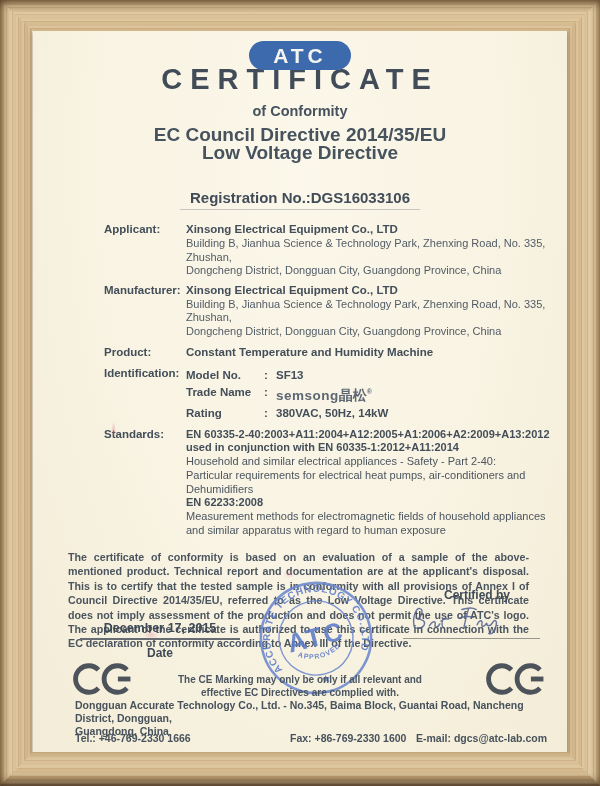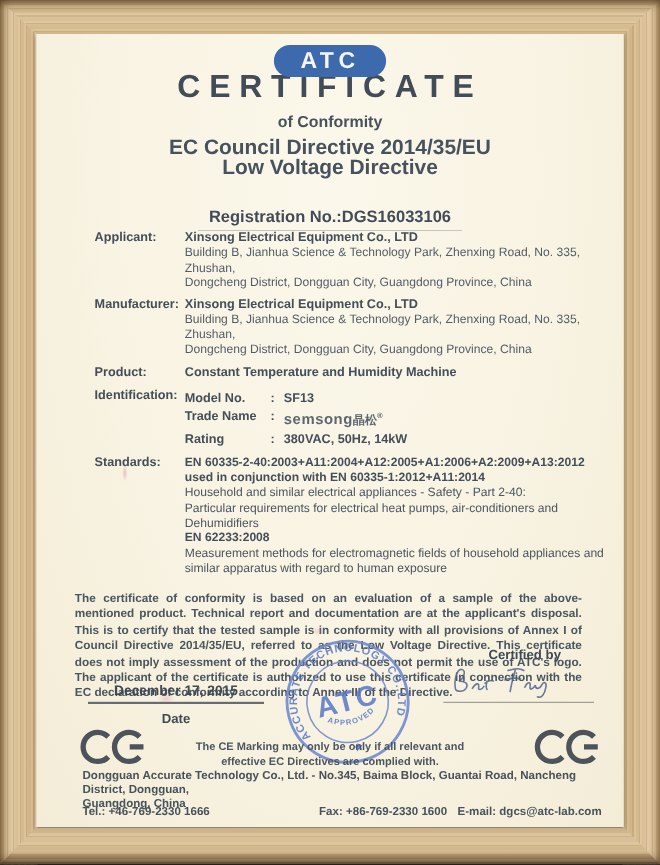--- a/index.html
+++ b/index.html
@@ -37,33 +37,33 @@
   .hdr{text-align:center;padding-top:11px;}
   .atc-pill{position:relative;z-index:2;display:inline-block;width:102px;height:29px;line-height:29px;
     border-radius:15px;background:#3d69ad;color:#f5f4ee;font-weight:bold;font-size:21px;letter-spacing:4px;}
   .cert-title{position:relative;z-index:1;margin-top:-7px;font-size:29px;font-weight:bold;
     letter-spacing:8px;color:#414c58;}
   .hdr-sub{margin-top:7px;font-size:14.5px;font-weight:bold;color:#46525e;}
   .hdr-dir{margin-top:7px;font-size:19px;font-weight:bold;color:#46525e;line-height:18px;}
   .reg{margin-top:15px;font-size:15px;font-weight:bold;color:#414c58;}
   .reg span{display:inline-block;border-bottom:1px solid rgba(120,125,135,.4);padding:0 10px 3px;margin-top:12px;}
   
-  .rows{padding-left:53px;padding-right:14px;font-size:11.5px;}
+  .rows{margin-top:13px;padding-left:71px;padding-right:14px;font-size:11.5px;}
   .row{display:flex;align-items:flex-start;}
   .row .lbl{flex:0 0 82px;font-weight:bold;}
   .row .val{flex:1;}
   .b{font-weight:bold;}
   .addr{font-weight:normal;font-size:11px;line-height:13.5px;color:#525c66;margin-top:2px;}
   .mb6{margin-bottom:6px}.mb8{margin-bottom:8px}.mb9{margin-bottom:9px}
   .subrow{display:flex;line-height:16px;margin-bottom:1px;}
   .subrow .slbl{flex:0 0 78px;font-weight:bold;}
   .subrow .colon{flex:0 0 12px;font-weight:bold;}
   .subrow .sval{font-weight:bold;}
   .semsong{font-weight:bold;font-size:13.5px;letter-spacing:.5px;color:#5d6772;}
-  .semsong .cjk{font-size:11px;letter-spacing:0;}
+  .semsong .cjk{font-size:14px;letter-spacing:0;}
   .semsong sup{font-size:7px;}
   .standards{line-height:13.8px;font-size:11px;color:#4b555f;}
   .standards .s-bold{font-weight:bold;color:#434e59;}
   
   .body-par{margin:12px 38px 0 35px;text-align:justify;font-weight:bold;
     font-size:10.7px;line-height:14.4px;color:#4b555f;}
   
   .zone{position:absolute;left:0;top:556px;width:534px;height:166px;}
   .certby{position:absolute;right:57px;top:2px;font-size:12px;font-weight:bold;color:#3f4a55;}
   .sig{position:absolute;left:372px;top:14px;width:108px;height:42px;}

